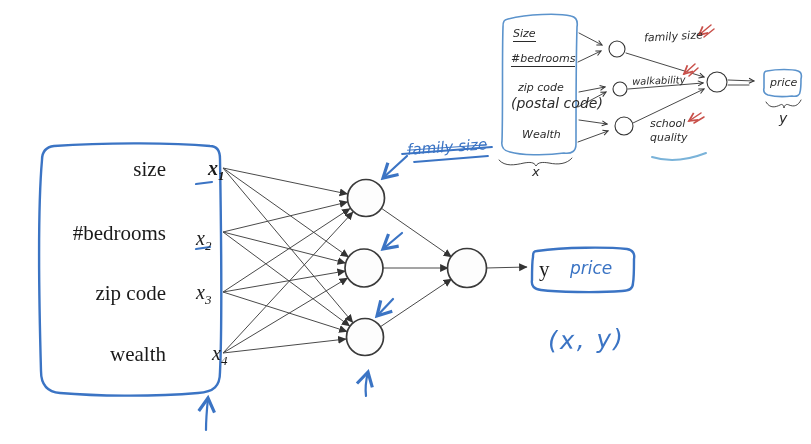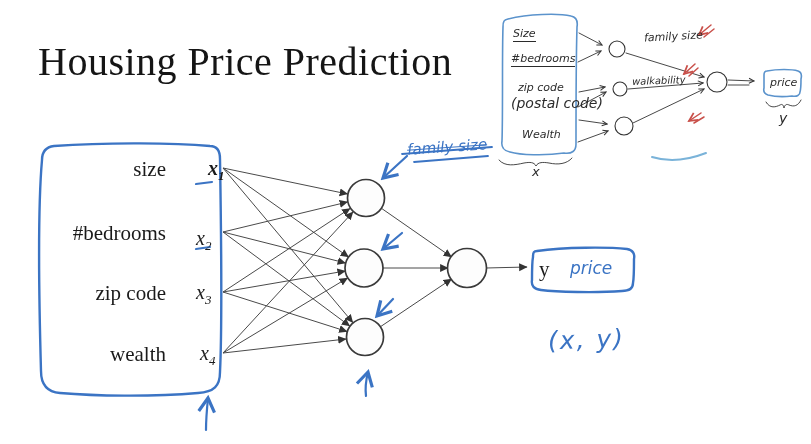--- a/index.html
+++ b/index.html
@@ -121,45 +121,45 @@
     <g stroke="#c9504a" stroke-width="1.5" fill="none" stroke-linecap="round">
       <line x1="711" y1="25" x2="699" y2="35" marker-end="url(#vred)"></line>
       <line x1="714" y1="29" x2="704" y2="37"></line>
       <line x1="695" y1="64" x2="684" y2="74" marker-end="url(#vred)"></line>
       <line x1="698" y1="68" x2="689" y2="76"></line>
       <line x1="701" y1="113" x2="689" y2="121" marker-end="url(#vred)"></line>
       <line x1="704" y1="117" x2="694" y2="123"></line>
     </g>
   </svg>
 
-  <div class="abs title" style="left:38px;top:38px;">Housing Price Prediction</div>
 
   <div class="abs in-label" style="left:36px;top:157px;">size</div>
   <div class="abs in-label" style="left:36px;top:221px;">#bedrooms</div>
   <div class="abs in-label" style="left:36px;top:281px;">zip code</div>
   <div class="abs in-label" style="left:36px;top:342px;">wealth</div>
 
   <div class="abs xvar" style="left:208px;top:157px;font-weight:bold;"><span>x</span><sub>1</sub></div>
   <div class="abs xvar" style="left:196px;top:227px;"><span>x</span><sub>2</sub></div>
   <div class="abs xvar" style="left:196px;top:281px;text-align:center;"><span>x</span><sub>3</sub></div>
-  <div class="abs xvar" style="left:200px;top:342px;"><span>x</span><sub>4</sub></div>
+  <div class="abs xvar" style="left:212px;top:342px;"><span>x</span><sub>4</sub></div>
 
   <div class="abs hand-blue crossed" style="left:407px;top:138px;">family size</div>
 
   <div class="abs yvar" style="left:539px;top:257px;">y</div>
   <div class="abs hand-blue price-main" style="left:570px;top:258px;">price</div>
 
   <div class="abs hand-blue pair" style="left:548px;top:325px;transform:rotate(-2deg);">(x, y)</div>
 
   <div class="abs hand-black u" style="left:513px;top:27px;">Size</div>
   <div class="abs hand-black u" style="left:511px;top:52px;">#bedrooms</div>
   <div class="abs hand-black" style="left:518px;top:81px;">zip code</div>
   <div class="abs hand-black" style="left:511px;top:95px;font-size:14px;">(postal code)</div>
   <div class="abs hand-black" style="left:522px;top:128px;">Wealth</div>
   <div class="abs hand-black" style="left:532px;top:164px;font-size:13px;">x</div>
 
   <div class="abs hand-black" style="left:644px;top:30px;transform:rotate(-3deg);">family size</div>
   <div class="abs hand-black" style="left:632px;top:75px;transform:rotate(-2deg);font-size:10px;">walkability</div>
+  <div class="abs hand-black wrap2" style="left:650px;top:117px;">school quality</div>
 
   <div class="abs hand-black" style="left:770px;top:76px;">price</div>
   <div class="abs hand-black" style="left:779px;top:110px;font-size:14px;">y</div>
 
 </div>
 
 </body></html>

